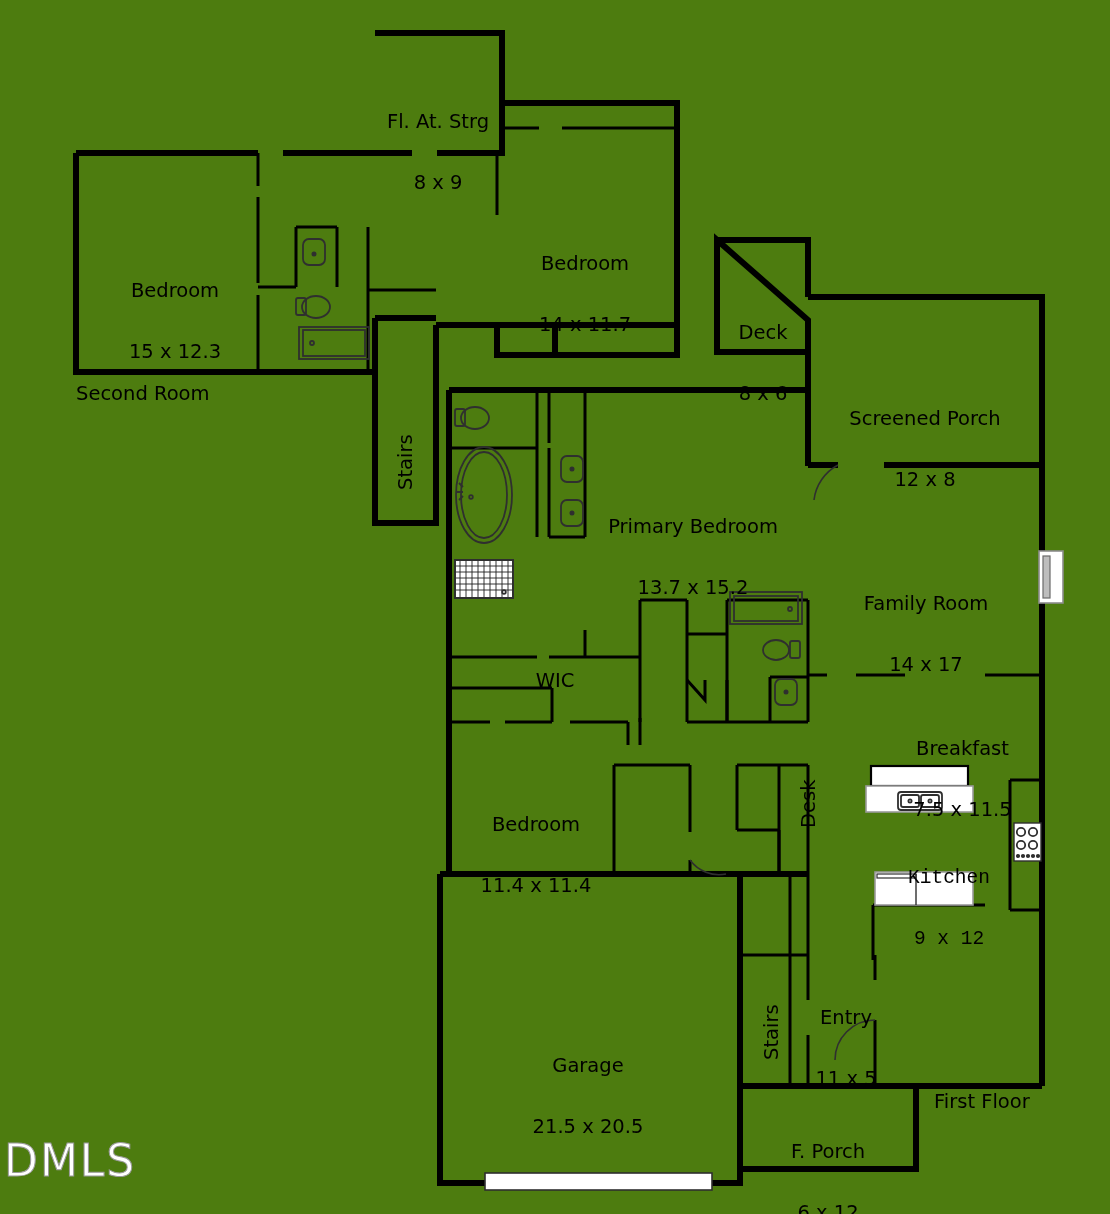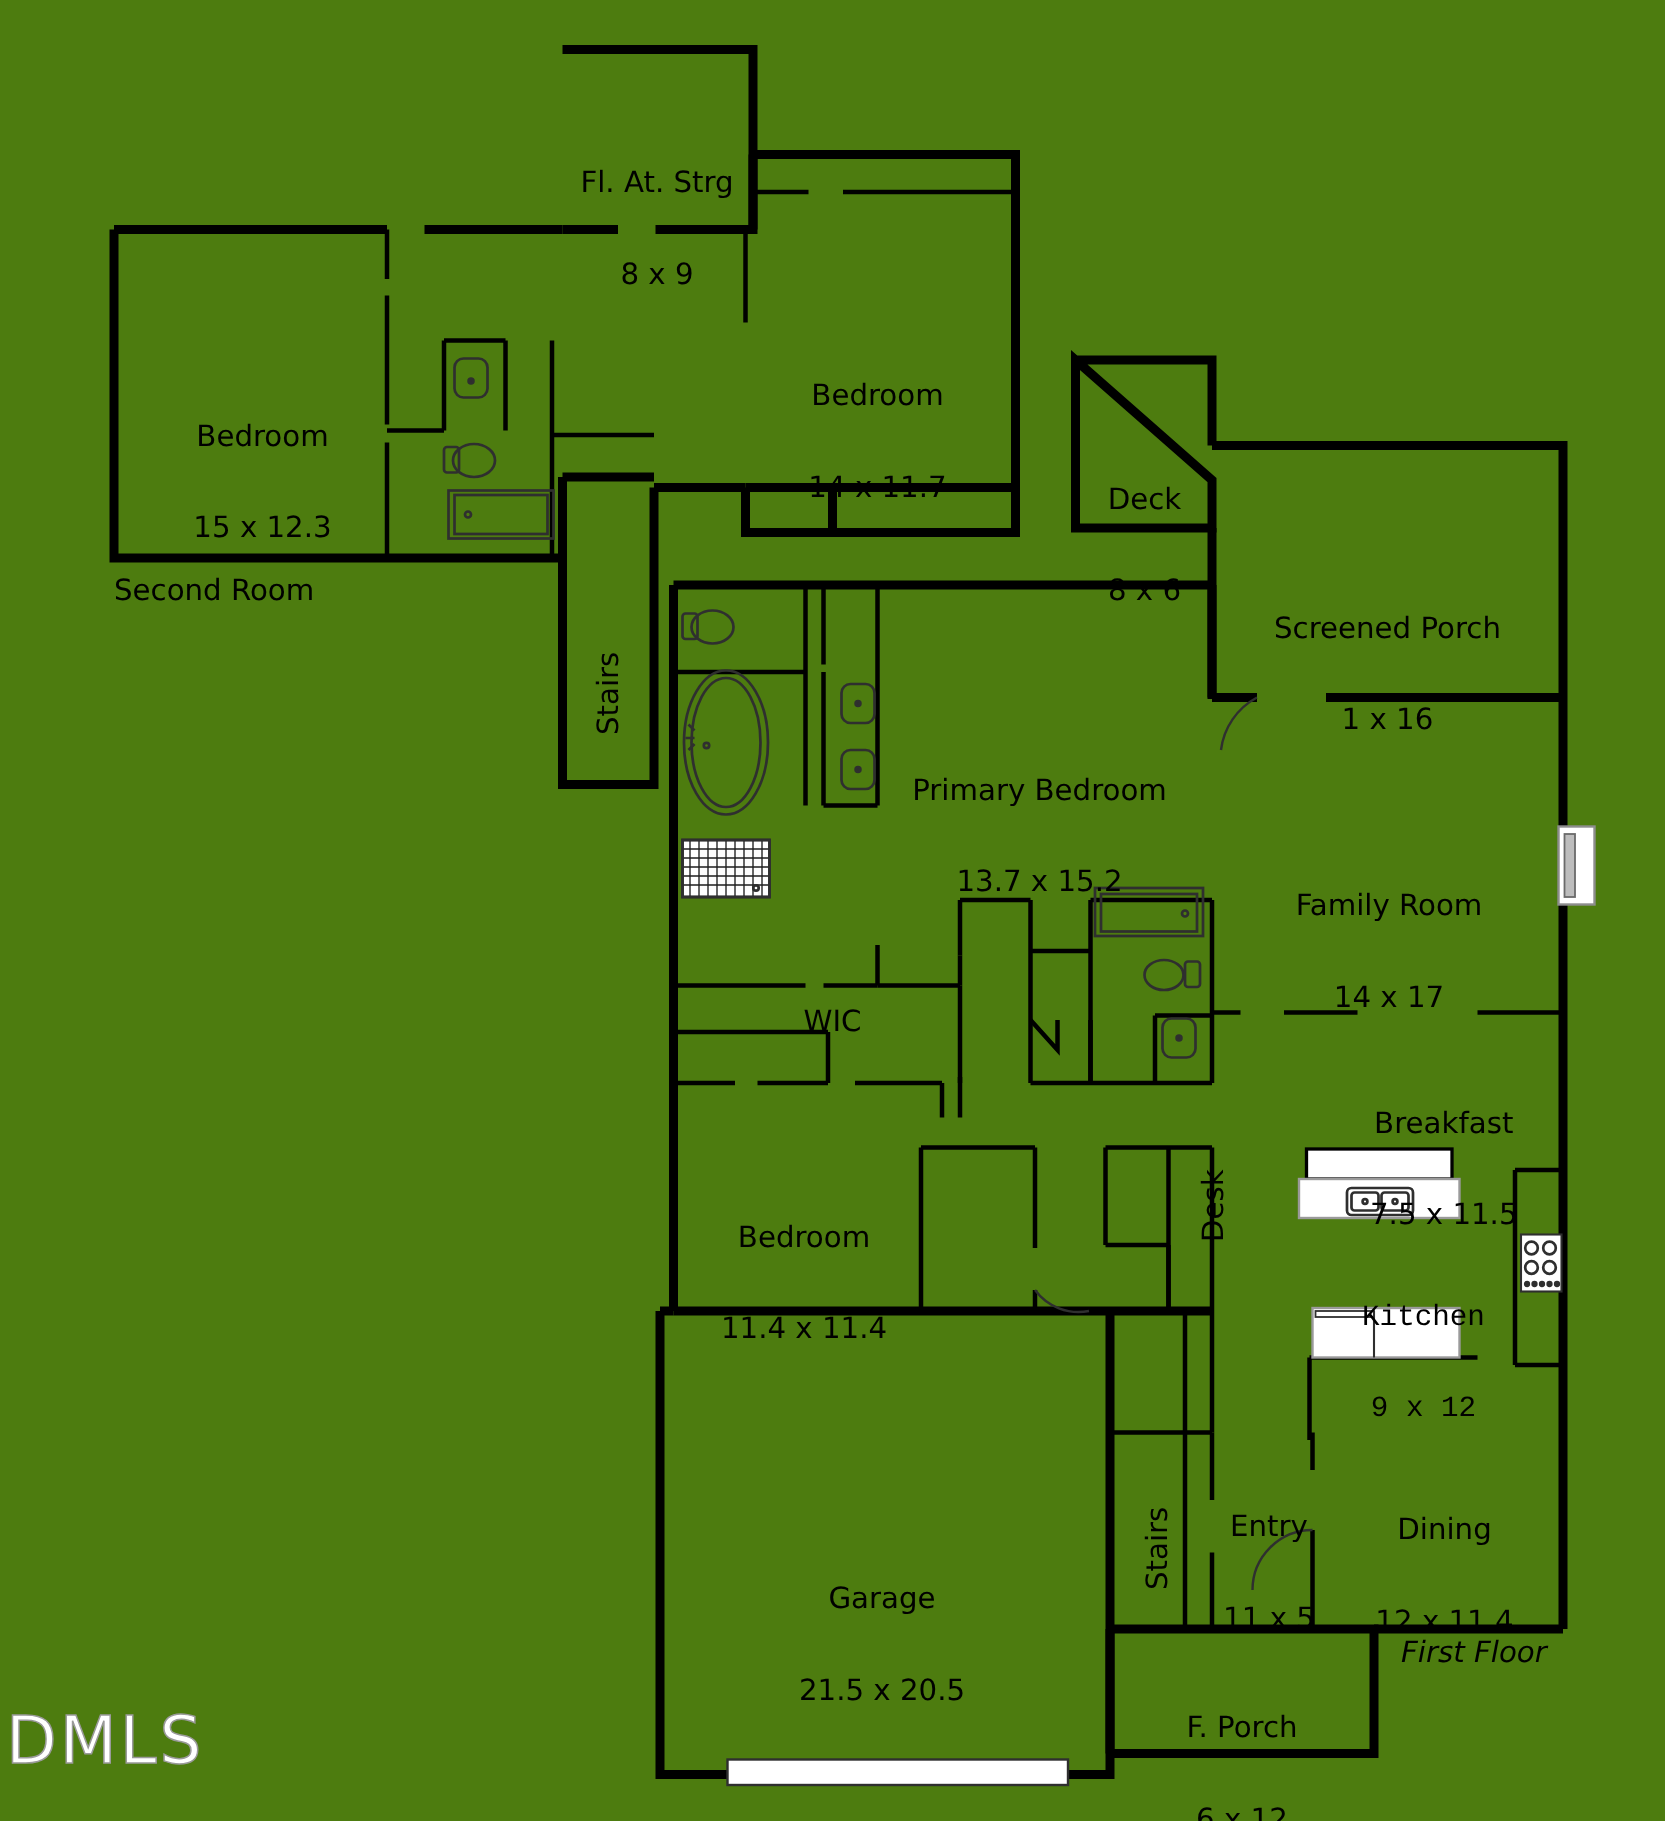--- a/index.html
+++ b/index.html
@@ -315,21 +315,21 @@
 
   <div class="vertical-label" style="left:394px; top:490px;">Stairs</div>
 
   <div class="room-label" style="left:717px; top:283px; width:92px;">
     <span class="room-name">Deck</span>
     <span class="room-dims">8 x 6</span>
   </div>
 
   <div class="room-label" style="left:810px; top:369px; width:230px;">
     <span class="room-name">Screened Porch</span>
-    <span class="room-dims">1 x 16</span>
+    <span class="room-dims">12 x 8</span>
   </div>
 
   <div class="room-label" style="left:588px; top:477px; width:210px;">
     <span class="room-name">Primary Bedroom</span>
     <span class="room-dims">13.7 x 15.2</span>
   </div>
 
   <div class="room-label" style="left:838px; top:554px; width:176px;">
     <span class="room-name">Family Room</span>
     <span class="room-dims">14 x 17</span>
@@ -355,34 +355,30 @@
   <div class="room-label" style="left:880px; top:829px; width:138px;font-family:Liberation Mono, monospace;">
     <span class="room-name">Kitchen</span>
     <span class="room-dims">9 x 12</span>
   </div>
 
   <div class="room-label" style="left:800px; top:968px; width:92px;">
     <span class="room-name">Entry</span>
     <span class="room-dims">11 x 5</span>
   </div>
 
-  <div class="room-label" style="left:896px; top:970px; width:134px;">
-    <span class="room-name">Dining</span>
-    <span class="room-dims">12 x 11.4</span>
-  </div>
 
   <div class="vertical-label" style="left:760px; top:1060px;">Stairs</div>
 
   <div class="room-label" style="left:510px; top:1016px; width:156px;">
     <span class="room-name">Garage</span>
     <span class="room-dims">21.5 x 20.5</span>
   </div>
 
   <div class="room-label" style="left:762px; top:1102px; width:132px;">
     <span class="room-name">F. Porch</span>
     <span class="room-dims">6 x 12</span>
   </div>
 
-  <div class="floor-label" style="left:934px; top:1090px;font-style:italic;">First Floor</div>
+  <div class="floor-label" style="left:934px; top:1090px;">First Floor</div>
 
   <div class="watermark" style="left:4px; top:1135px;">DMLS</div>
 
 </div>
 
 </body></html>

